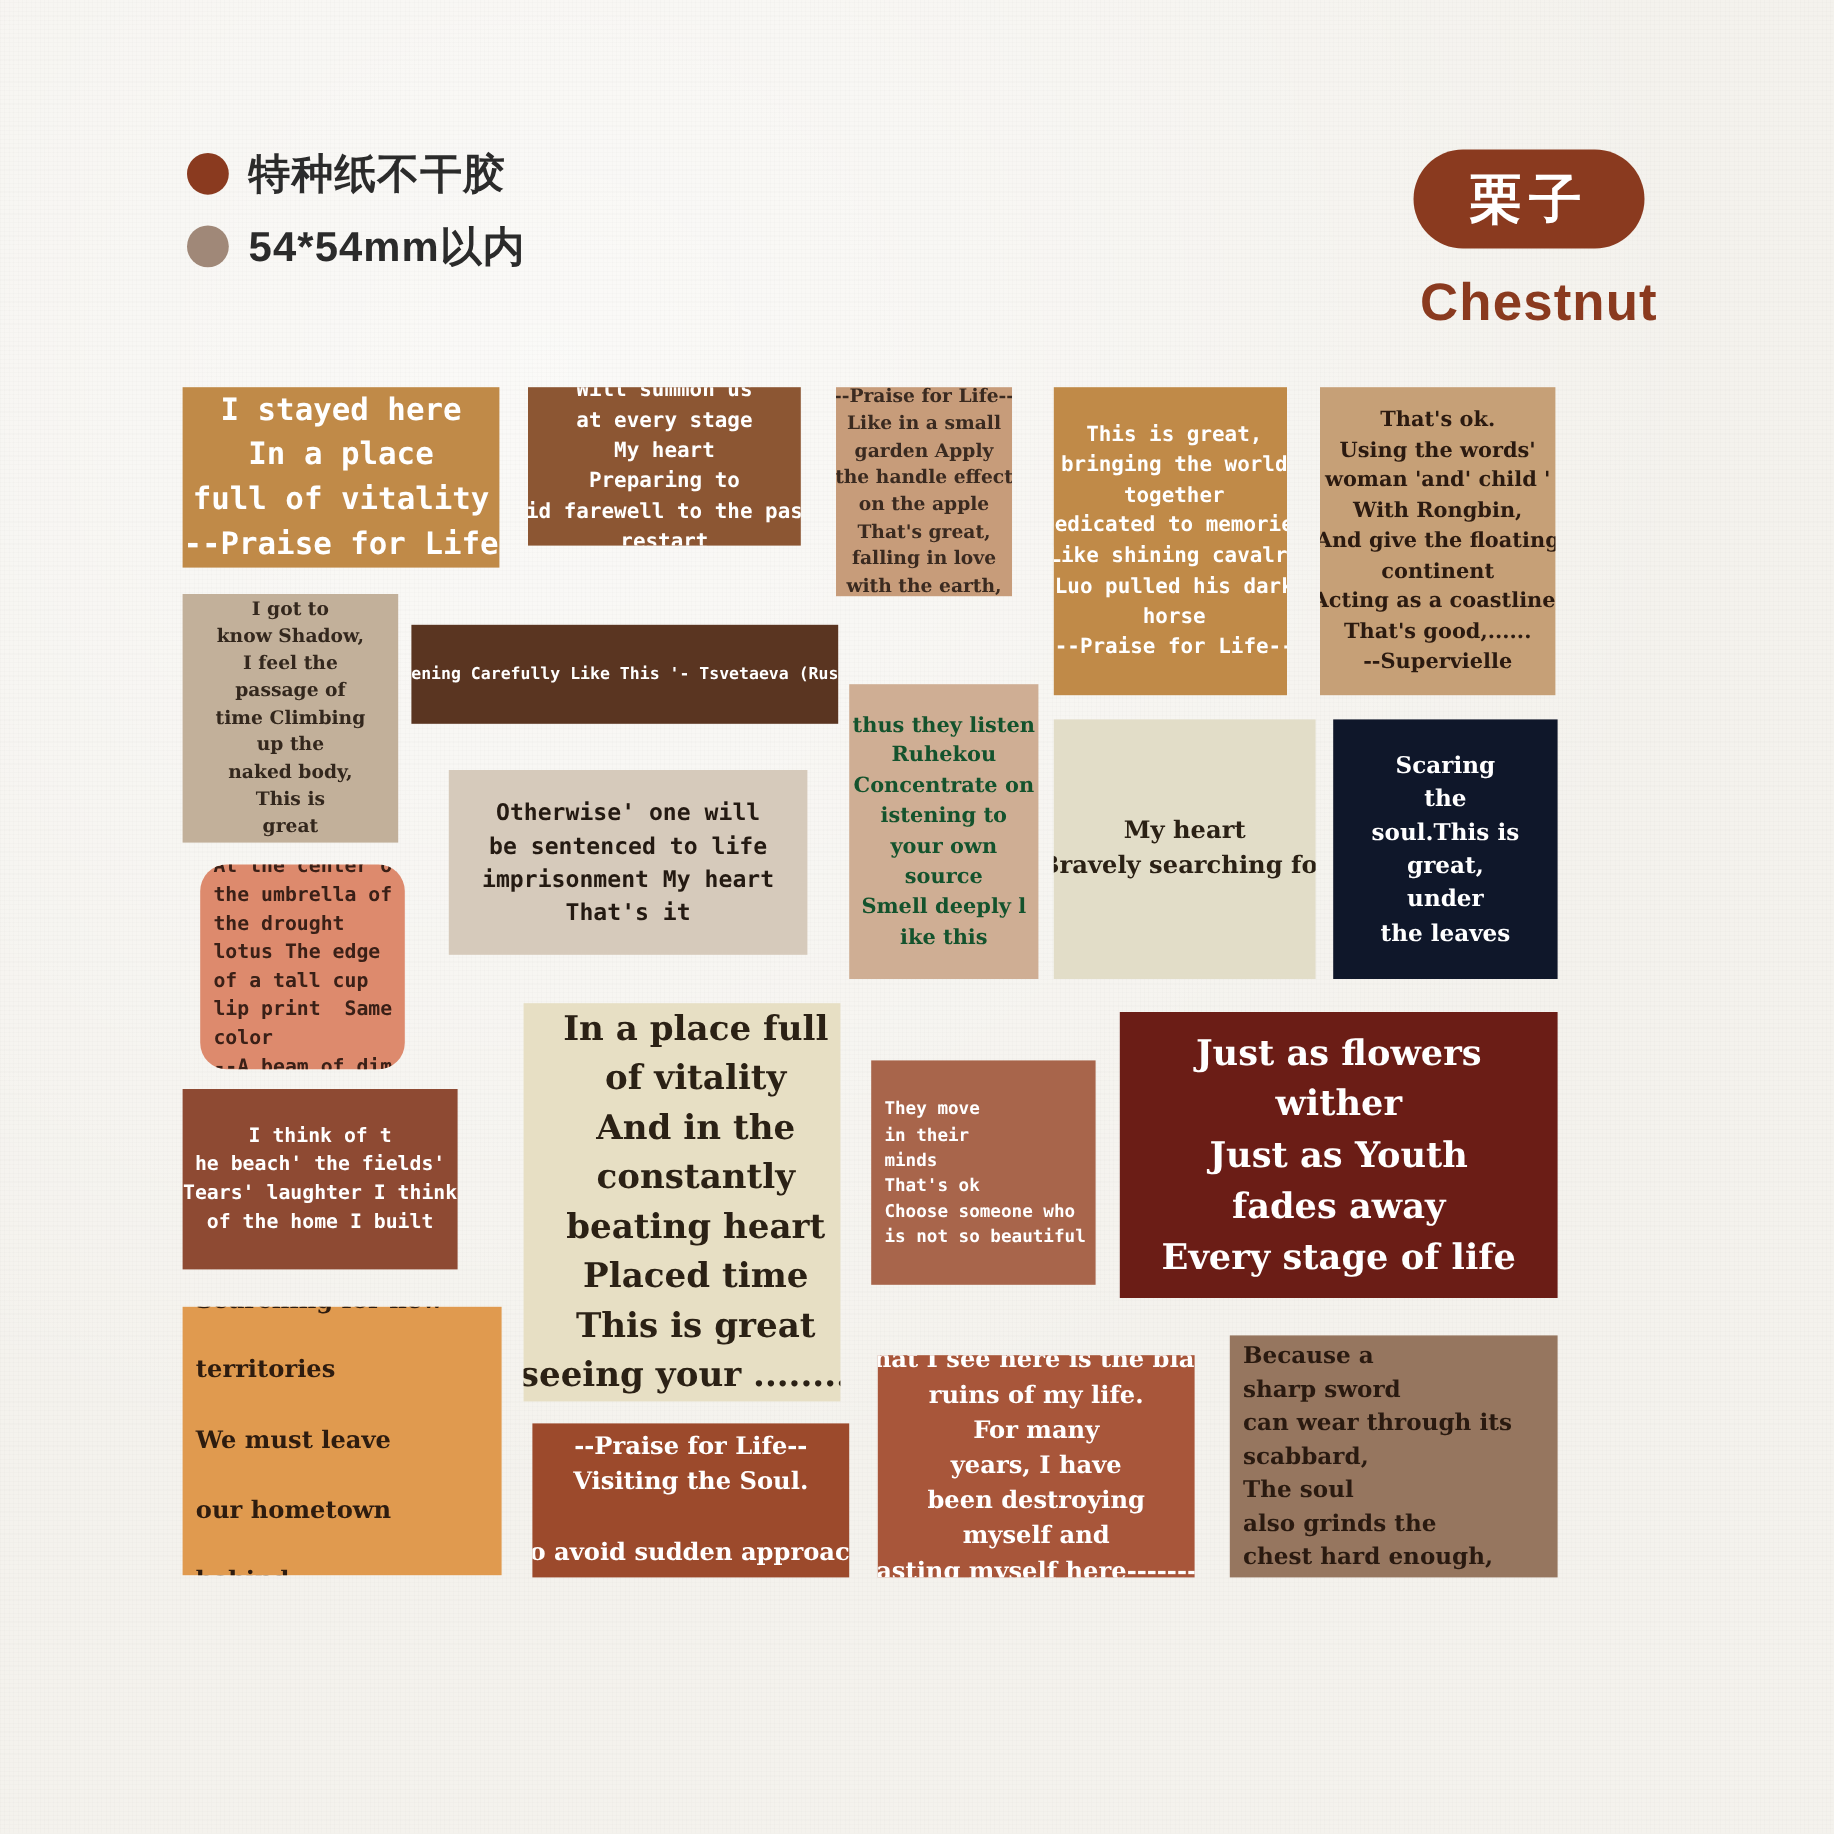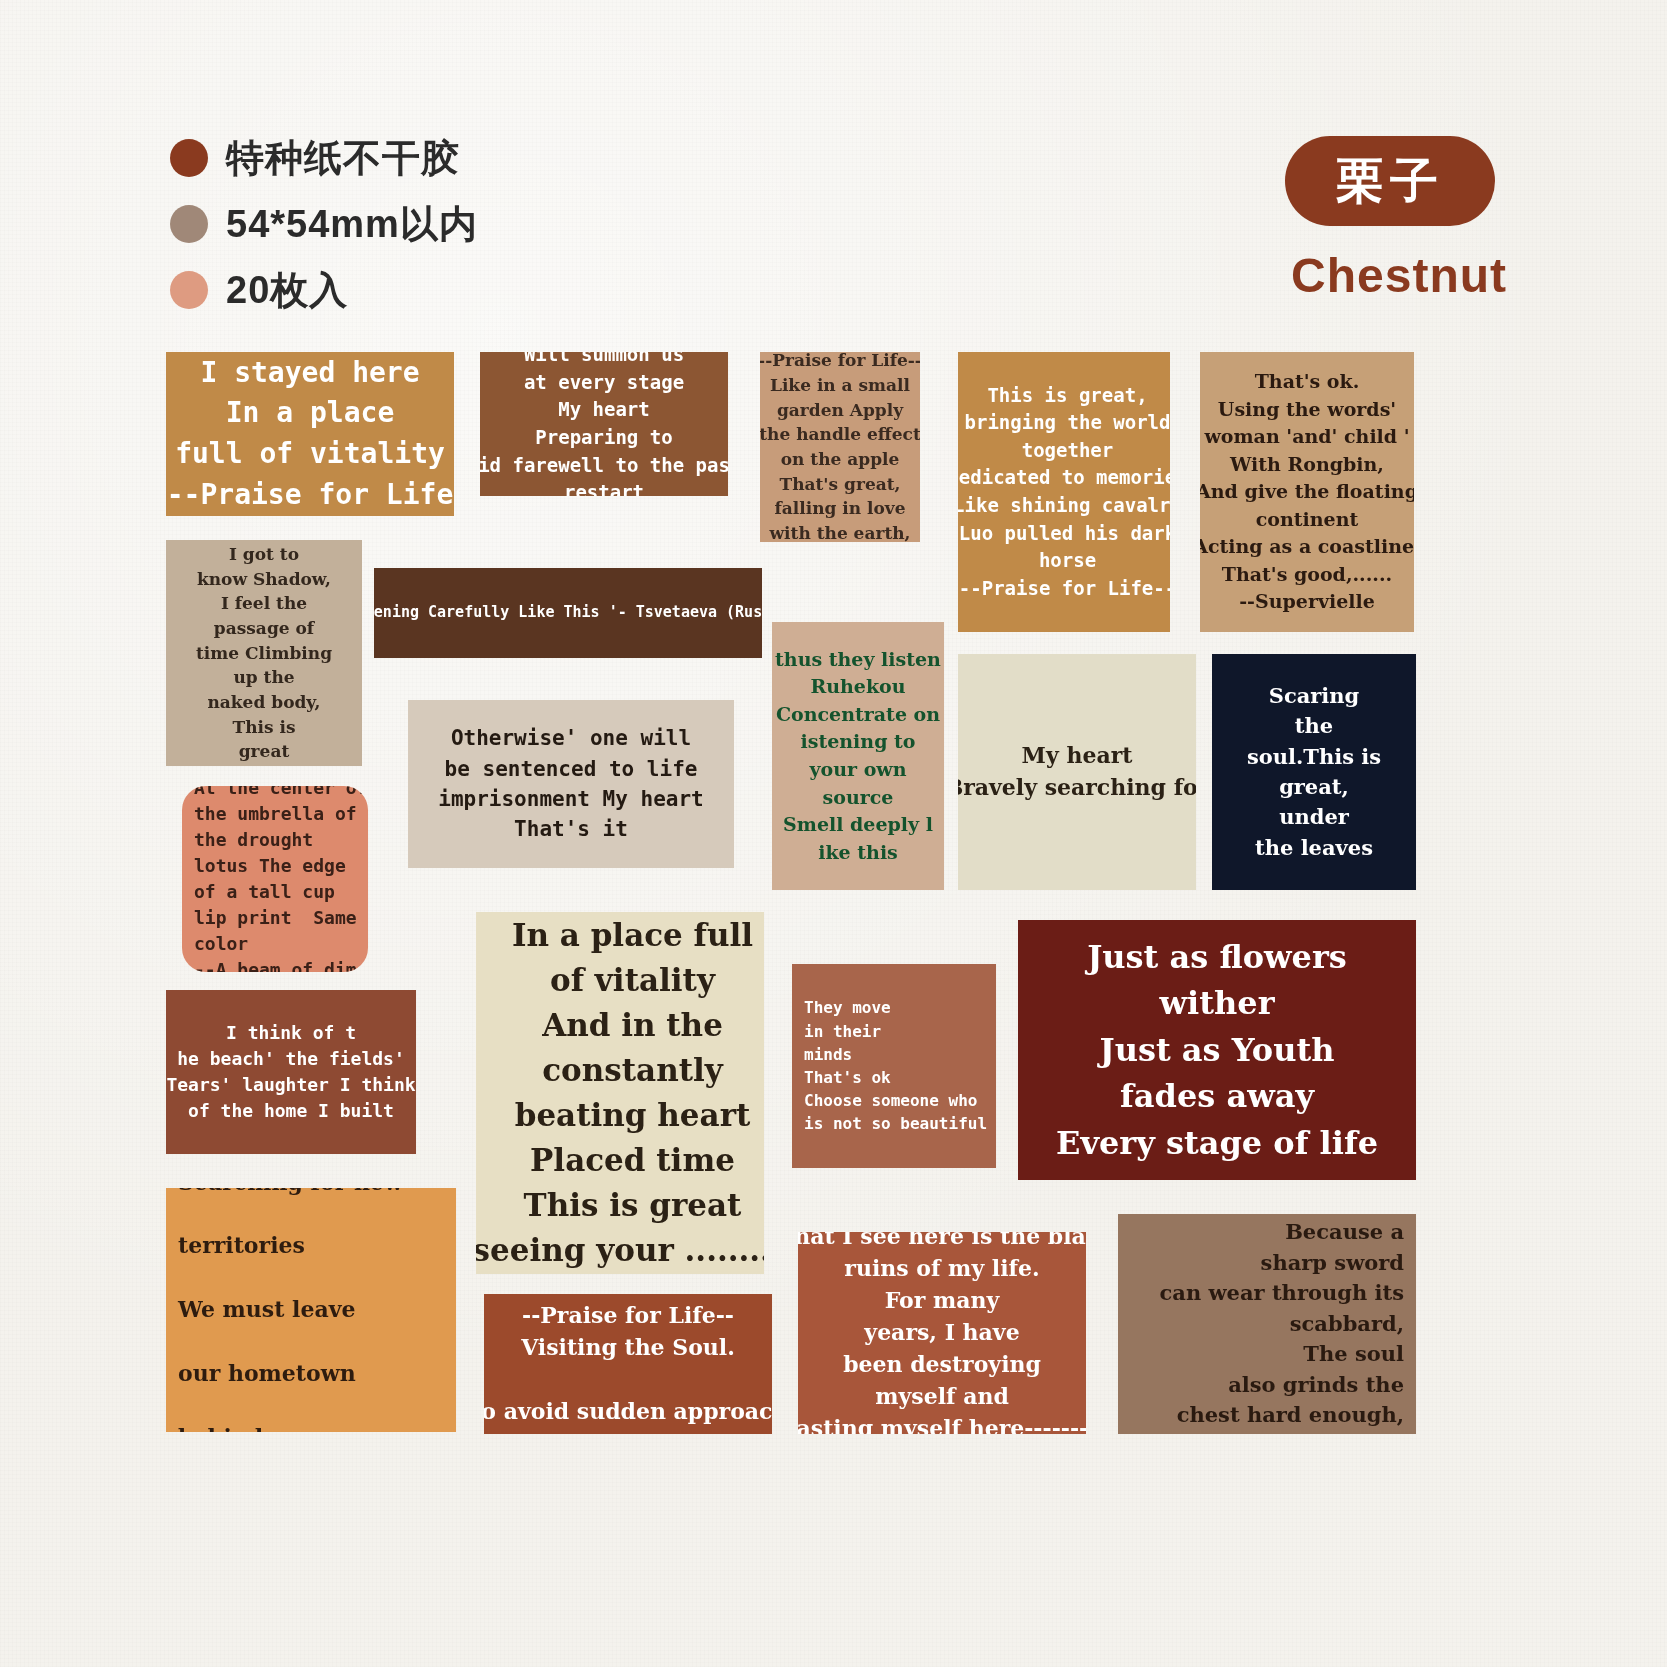--- a/index.html
+++ b/index.html
@@ -69,24 +69,20 @@
 
   <div class="legend">
     <div class="legend-row">
       <span class="legend-dot" style="background:#8a3a1f"></span>
       <span class="legend-text">特种纸不干胶</span>
     </div>
     <div class="legend-row">
       <span class="legend-dot" style="background:#a08878"></span>
       <span class="legend-text">54*54mm以内</span>
     </div>
-    <div class="legend-row">
-      <span class="legend-dot" style="background:#de9b81"></span>
-      <span class="legend-text">20枚入</span>
-    </div>
   </div>
 
   <div class="badge">
     <span class="badge-text">栗子</span>
   </div>
   <div class="brand-en">Chestnut</div>
 
   <div id="stickers-root">
       <div class="sticker mono" style="left: 166px; top: 352px; width: 288px; height: 164px; background: rgb(192, 138, 72); color: rgb(255, 255, 255); font-size: 28px; font-weight: bold;">
         <span class="ln">I stayed here</span>
@@ -235,21 +231,21 @@
       </div>
       <div class="sticker serif" style="left: 798px; top: 1232px; width: 288px; height: 202px; background: rgb(168, 86, 58); color: rgb(255, 255, 255); font-size: 22px; font-weight: bold;">
         <span class="ln">What I see here is the black</span>
         <span class="ln">ruins of my life.</span>
         <span class="ln">For many</span>
         <span class="ln">years, I have</span>
         <span class="ln">been destroying</span>
         <span class="ln">myself and</span>
         <span class="ln">wasting myself here---------</span>
       </div>
-      <div class="sticker serif left" style="left: 1118px; top: 1214px; width: 298px; height: 220px; background: rgb(150, 118, 95); color: rgb(42, 26, 16); font-size: 21px; font-weight: bold; align-items: flex-end;">
+      <div class="sticker serif left" style="left: 1118px; top: 1214px; width: 298px; height: 220px; background: rgb(150, 118, 95); color: rgb(42, 26, 16); font-size: 21px; font-weight: bold;">
         <span class="ln">Because a</span>
         <span class="ln">sharp sword</span>
         <span class="ln">can wear through its</span>
         <span class="ln">scabbard,</span>
         <span class="ln">The soul</span>
         <span class="ln">also grinds the</span>
         <span class="ln">chest hard enough,</span>
       </div>
     </div>
 

